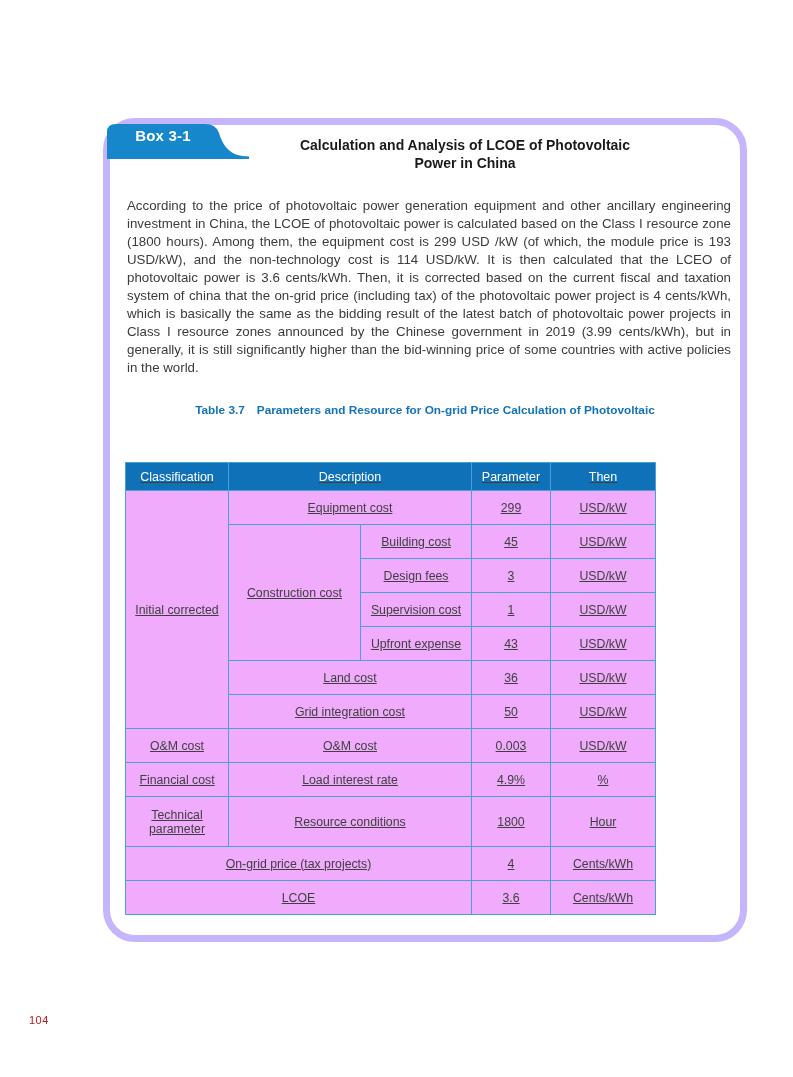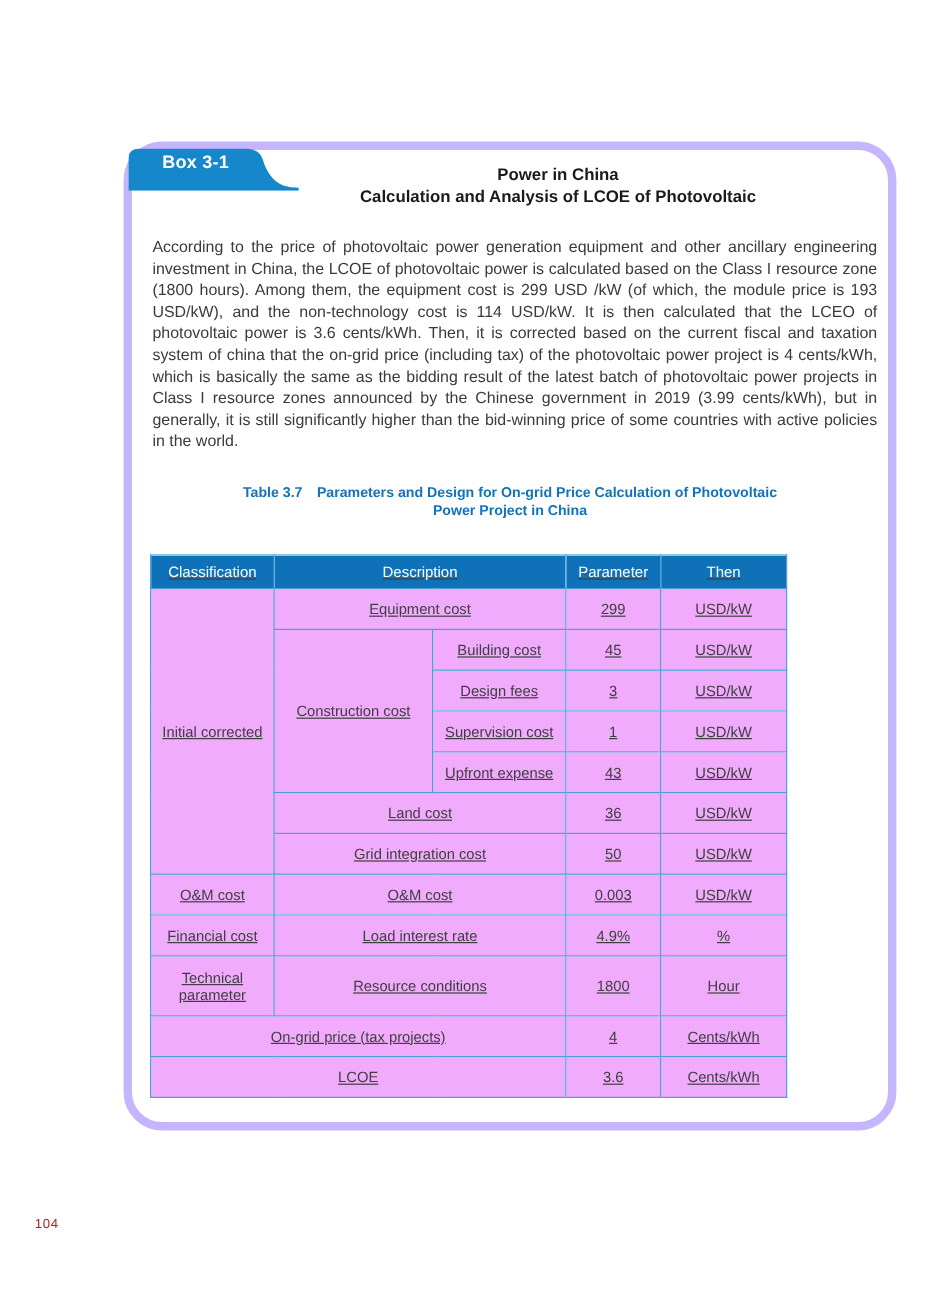--- a/index.html
+++ b/index.html
@@ -99,31 +99,30 @@
 <div class="info-box">
 
   <div class="box-tab">
     <svg width="142" height="37" viewBox="0 0 142 37">
       <path d="M0 37 L0 10 Q0 2 9 2 L98 2 Q109 2 112 11 C115 21 120 29 129 32.5 Q135 34.5 142 34.5 L142 37 Z" fill="#1787cb"></path>
     </svg>
     <div class="box-tab-label">Box 3-1</div>
   </div>
 
   <div class="box-title">
+    <div>Calculation and Analysis of LCOE of Photovoltaic</div>
     <div>Power in China</div>
-    <div>Calculation and Analysis of LCOE of Photovoltaic</div>
   </div>
 
   <p class="box-paragraph">According to the price of photovoltaic power generation equipment and other ancillary engineering investment in China, the LCOE of photovoltaic power is calculated based on the Class I resource zone (1800 hours). Among them, the equipment cost is 299 USD /kW (of which, the module price is 193 USD/kW), and the non-technology cost is 114 USD/kW. It is then calculated that the LCEO of photovoltaic power is 3.6 cents/kWh. Then, it is corrected based on the current fiscal and taxation system of china that the on-grid price (including tax) of the photovoltaic power project is 4 cents/kWh, which is basically the same as the bidding result of the latest batch of photovoltaic power projects in Class I resource zones announced by the Chinese government in 2019 (3.99 cents/kWh), but in generally, it is still significantly higher than the bid-winning price of some countries with active policies in the world.</p>
 
   <div class="table-caption">
     <div>
-      <span class="cap-num">Table 3.7</span><span>Parameters and Design for On-grid Price Calculation of Photovoltaic</span>
+      <span class="cap-num">Table 3.7</span><span>Parameters and Resource for On-grid Price Calculation of Photovoltaic</span>
     </div>
-    <div>Power Project in China</div>
   </div>
 
   <table class="params">
     <colgroup>
       <col style="width:103px">
         <col style="width:132px">
         <col style="width:111px">
         <col style="width:79px">
         <col style="width:105px">
     </colgroup>

